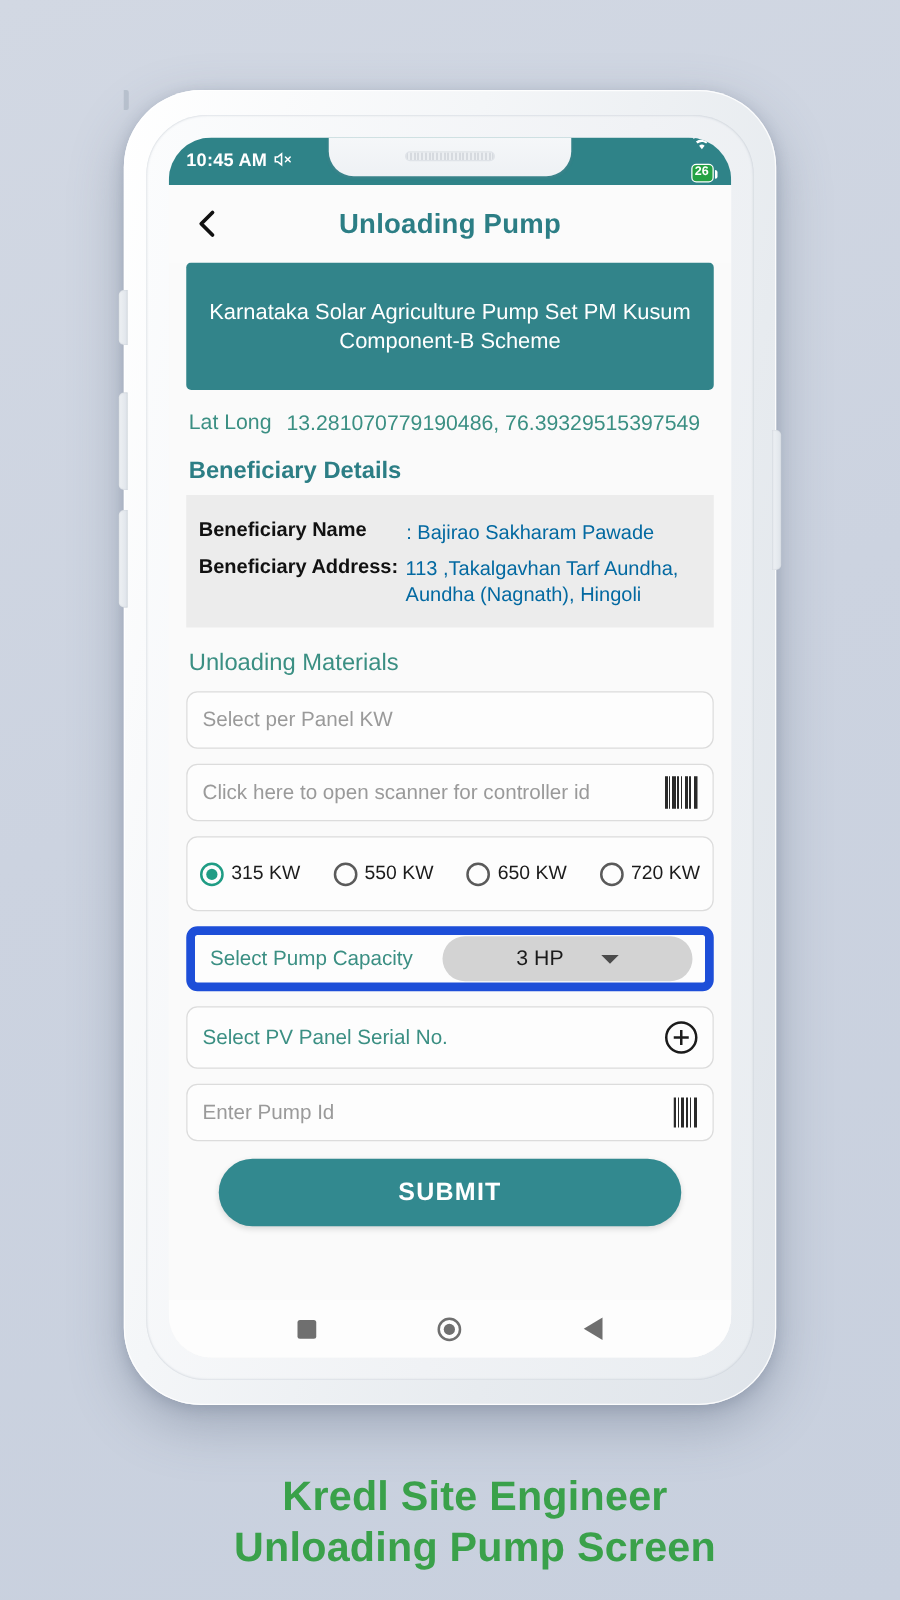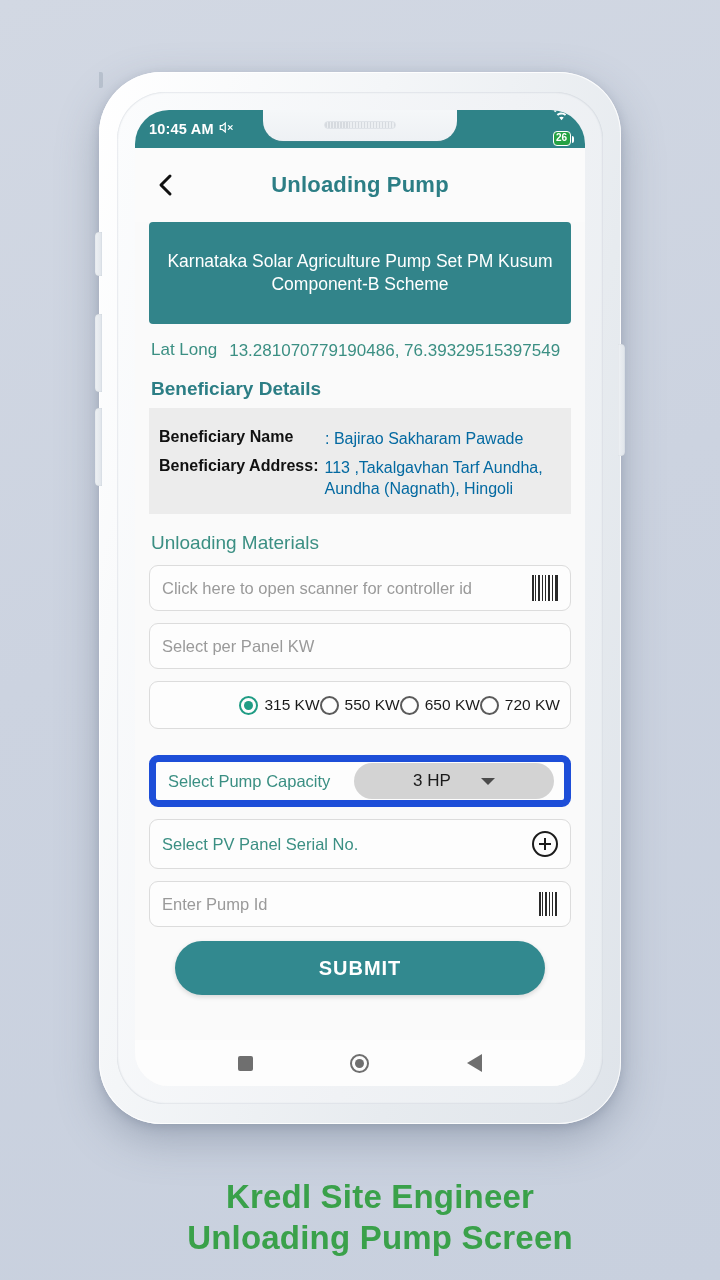--- a/index.html
+++ b/index.html
@@ -120,21 +120,21 @@
   
   #app {
     height: 938px;
     background: #fafafa;
     display: flex;
     flex-direction: column;
     position: relative;
   }
 
   #appbar {
-    height: 74px;
+    height: 62px;
     background: #fbfbfb;
     display: flex;
     align-items: center;
     padding: 0 16px;
     flex: 0 0 auto;
   }
   #back-btn {
     width: 30px; height: 30px;
     display: flex; align-items: center; justify-content: center;
     cursor: pointer;
@@ -254,26 +254,26 @@
         #2a2a2a 19.6px 21px, #ffffff 21px 23px,
         #2a2a2a 23px 26px);
   }
   .barcode.small { width: 19px; height: 24px; }
 
   
   #radio-row {
     border: 1px solid #dcdcdc;
     border-radius: 9px;
     background: #fdfdfd;
-    height: 48px;
-    display: flex;
-    align-items: center;
-    justify-content: flex-end;
+    height: 60px;
+    display: flex;
+    align-items: center;
+    justify-content: space-between;
     padding: 0 10px;
-    margin-bottom: 26px;
+    margin-bottom: 12px;
   }
   .radio-item { display: flex; align-items: center; gap: 6px; cursor: pointer; }
   .radio-circle {
     width: 19px; height: 19px; border-radius: 50%;
     border: 2px solid #5a5a5a;
     display: flex; align-items: center; justify-content: center;
     flex: 0 0 auto;
   }
   .radio-circle.checked { border-color: #1f9c84; }
   .radio-circle.checked::after {
@@ -459,26 +459,26 @@
           </div>
           <div class="ben-row">
             <span class="ben-label" id="ben-addr-label">Beneficiary Address:</span>
             <span class="ben-value">113 ,Takalgavhan Tarf Aundha, Aundha (Nagnath), Hingoli</span>
           </div>
         </div>
 
         <div id="materials-heading">Unloading Materials</div>
 
         <div class="field">
+          <span class="field-ph">Select per Panel KW</span>
+        </div>
+
+        <div class="field">
           <span class="field-ph">Click here to open scanner for controller id</span>
           <span class="barcode"></span>
-        </div>
-
-        <div class="field">
-          <span class="field-ph">Select per Panel KW</span>
         </div>
 
         <div id="radio-row">
           <label class="radio-item">
             <span class="radio-circle checked"></span>
             <span class="radio-label">315 KW</span>
           </label>
           <label class="radio-item">
             <span class="radio-circle"></span>
             <span class="radio-label">550 KW</span>

